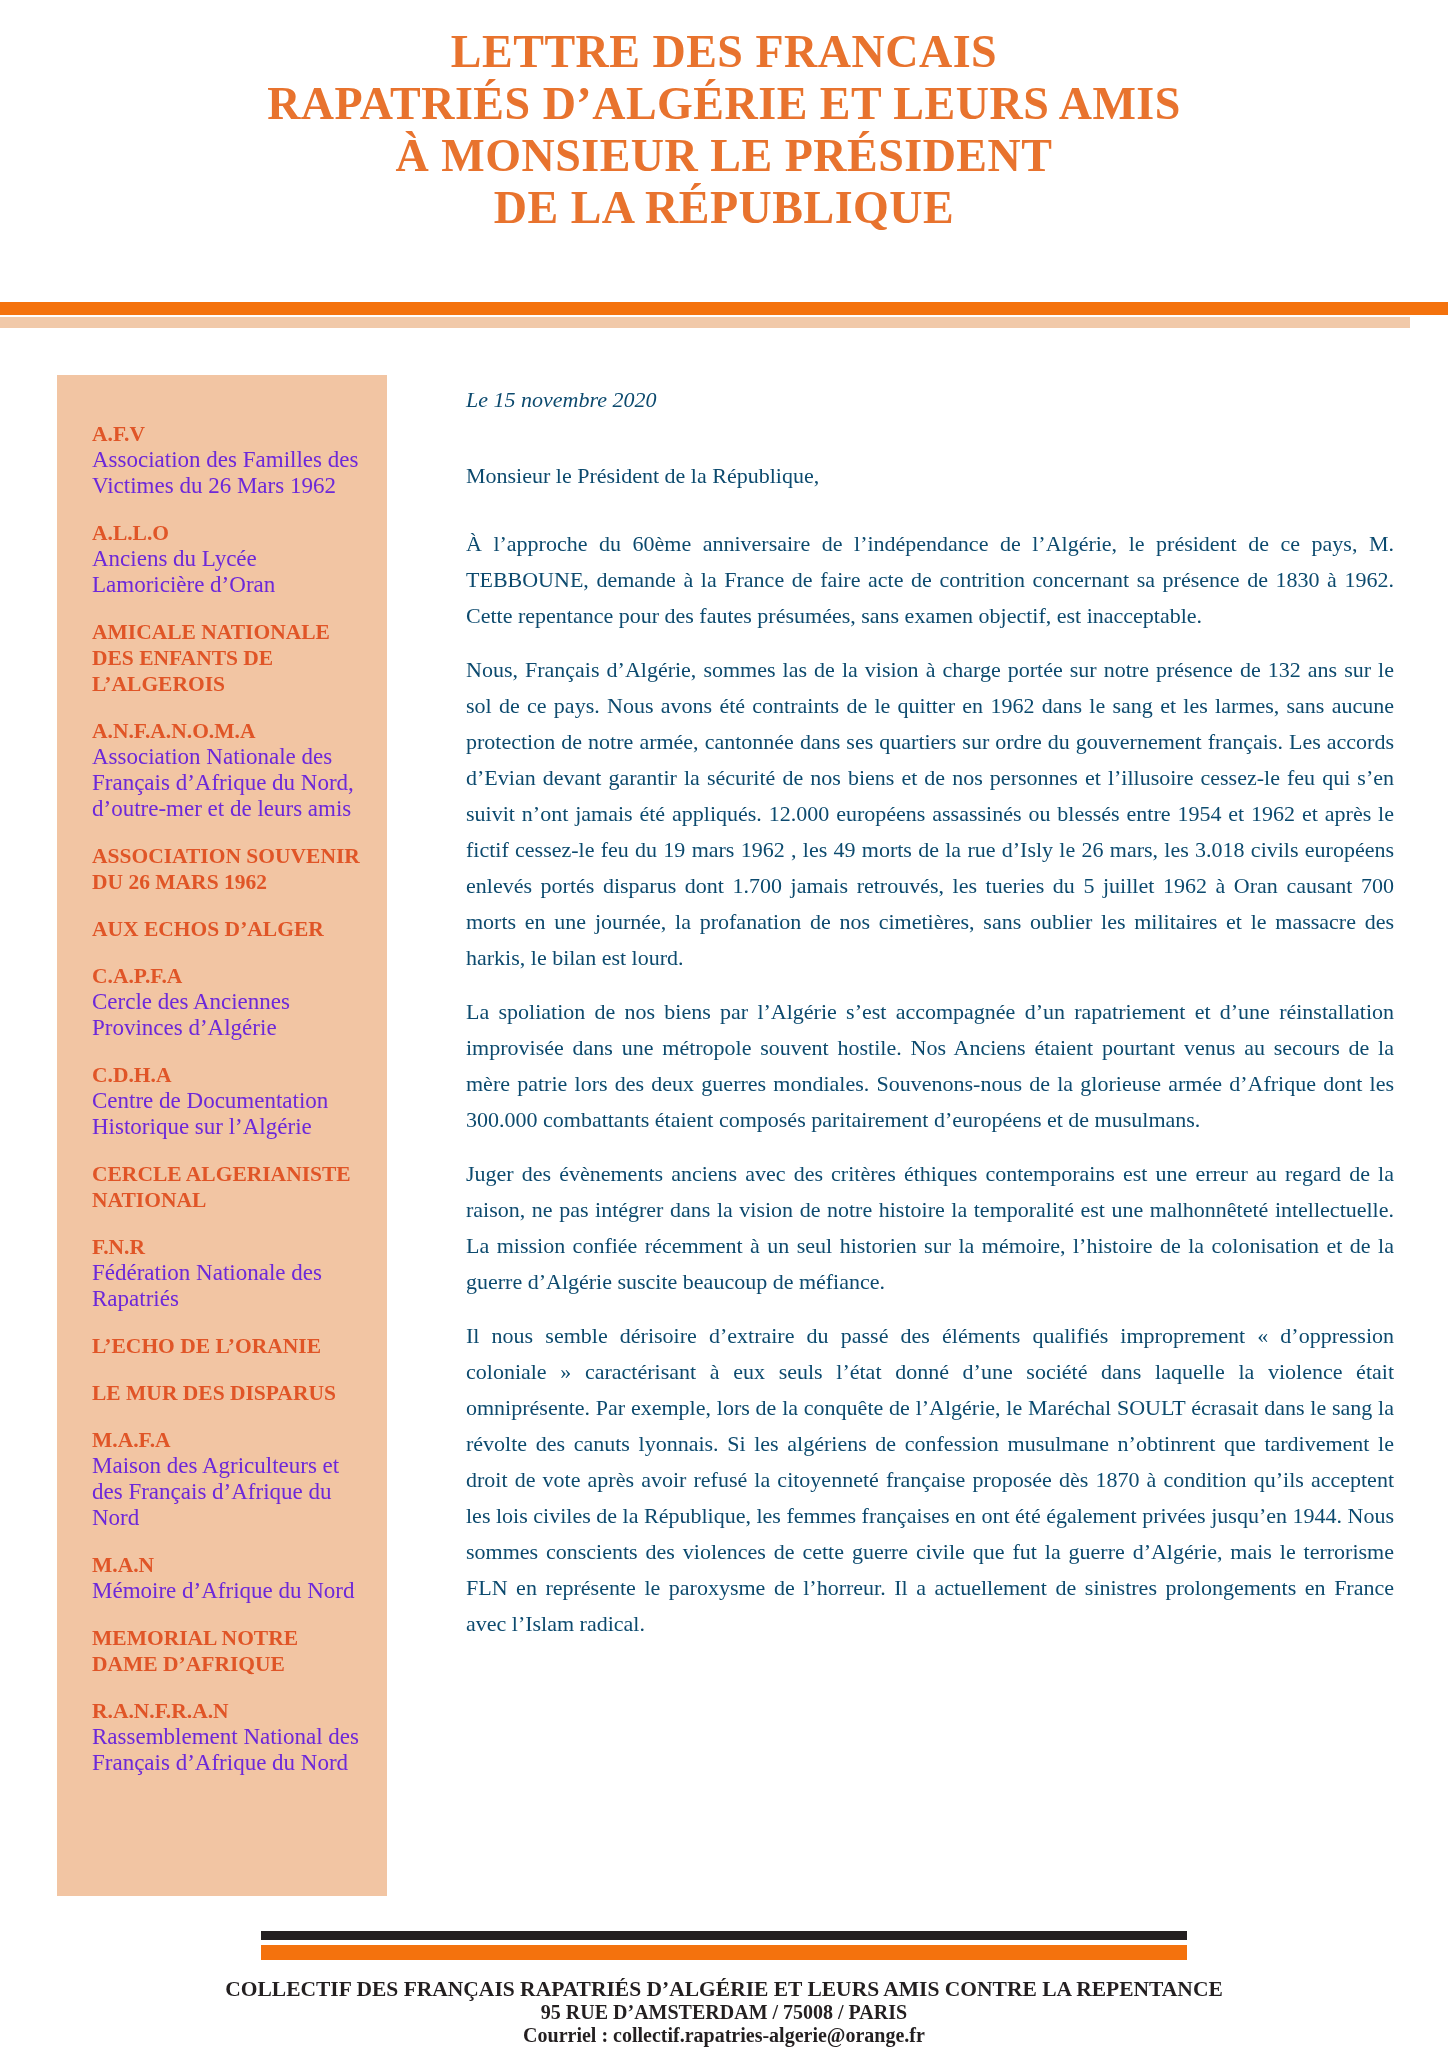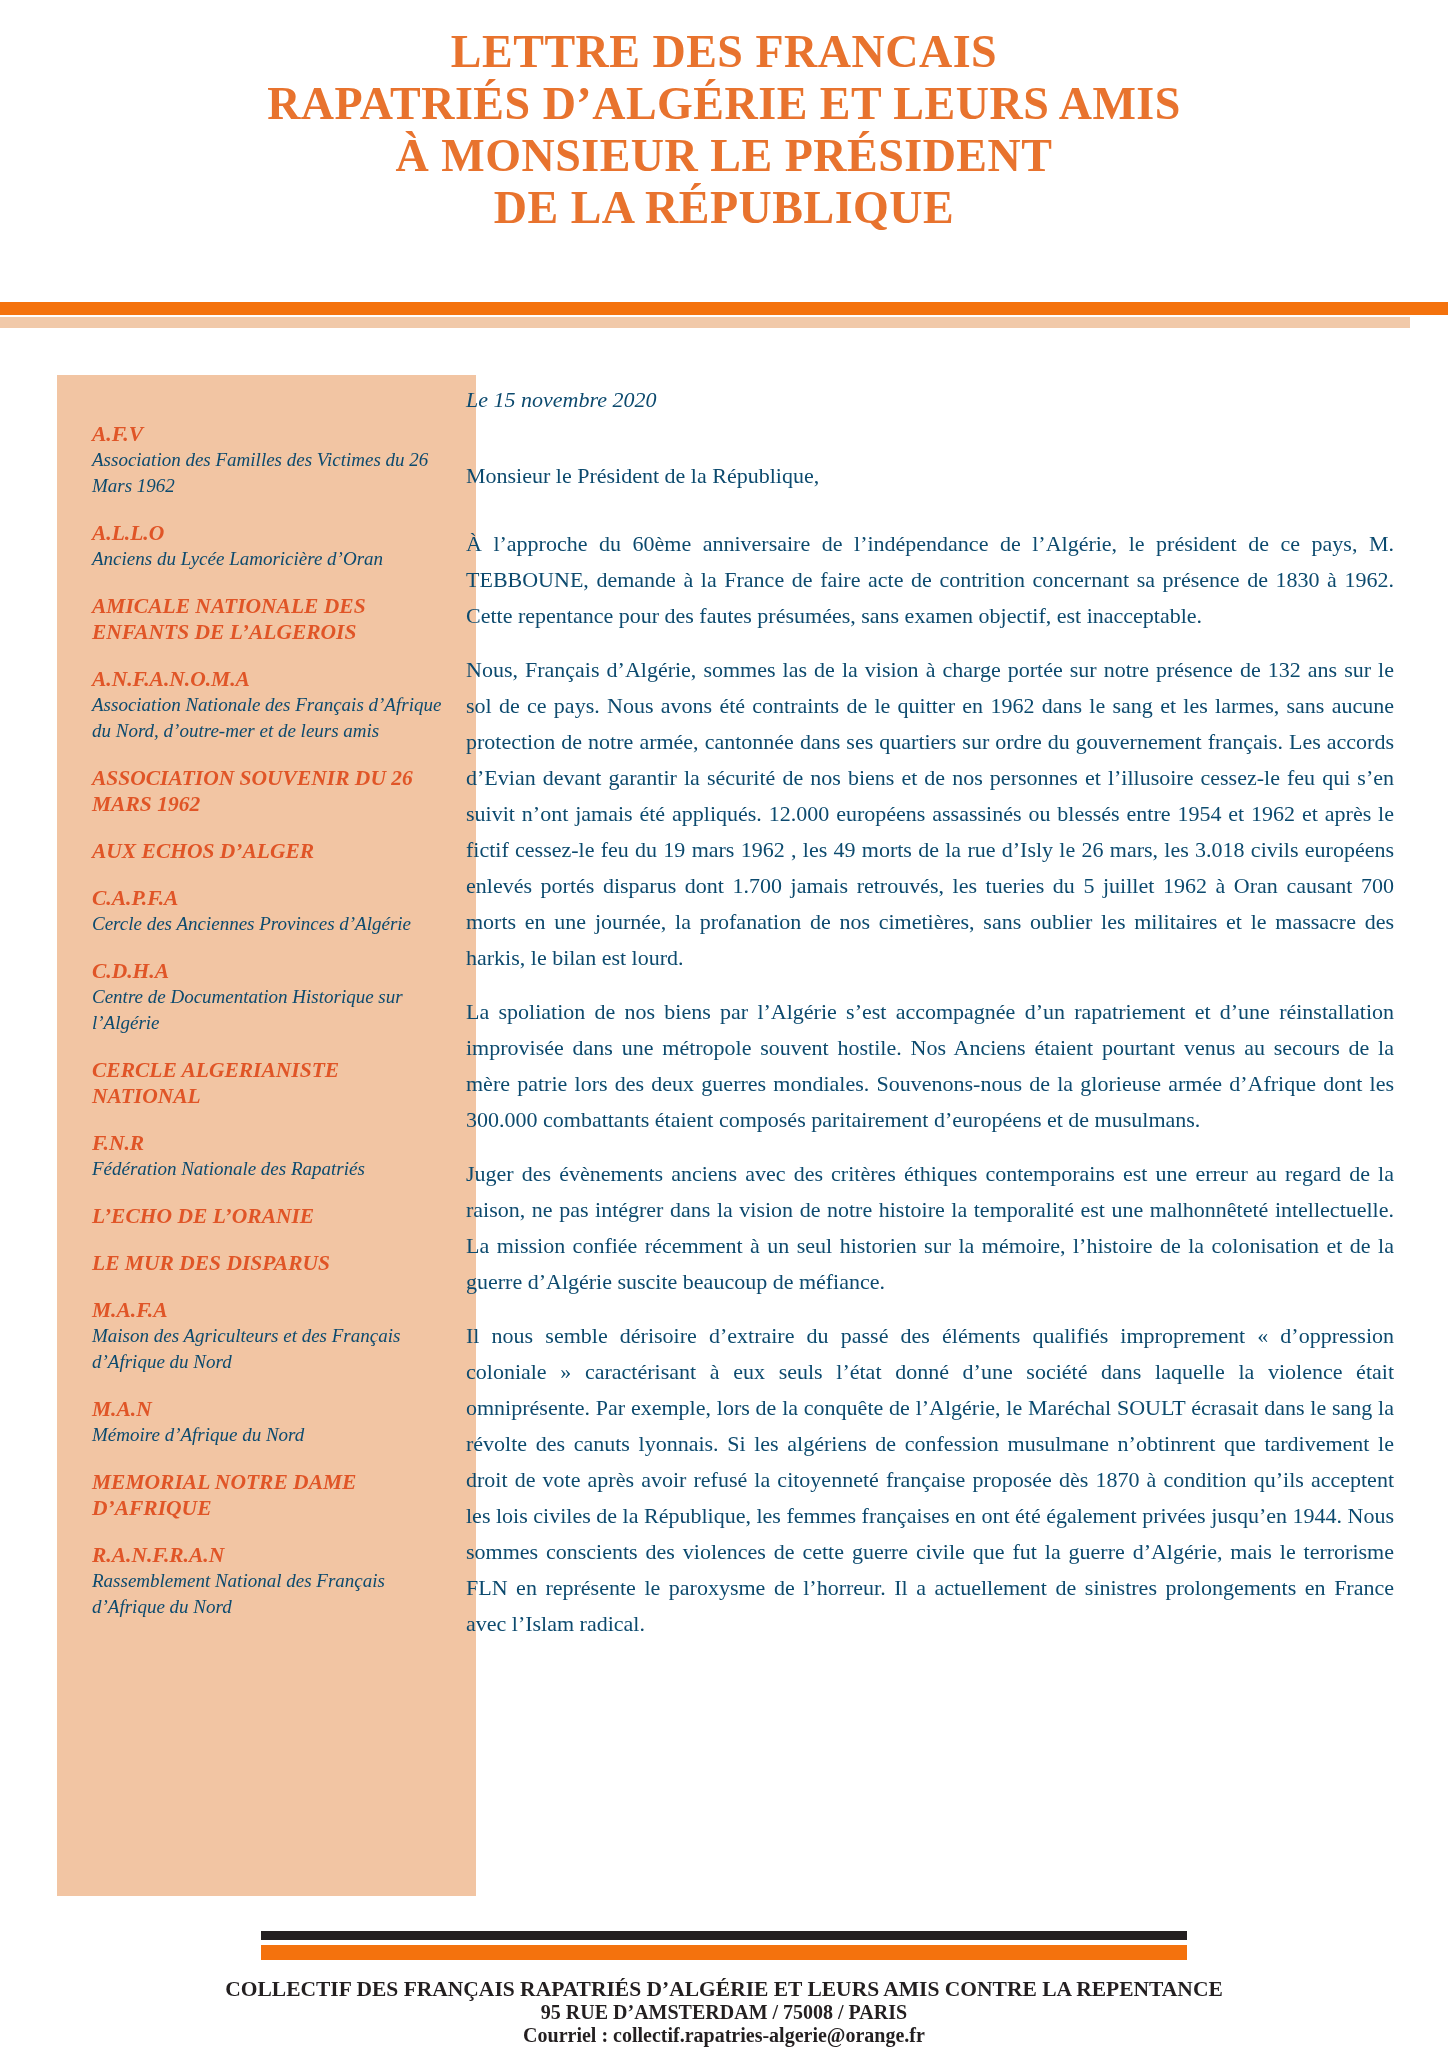--- a/index.html
+++ b/index.html
@@ -27,36 +27,35 @@
 
   
   .rule { position: absolute; left: 0; }
   .rule-orange { top: 302px; width: 1448px; height: 13px; background: #f4720d; }
   .rule-peach  { top: 317px; width: 1410px; height: 11px; background: #f1c9a9; }
 
   
   .sidebar {
     position: absolute;
     left: 57px; top: 375px;
-    width: 419px; min-height: 1521px;
+    width: 330px; min-height: 1521px;
     background: #f2c5a3;
     box-sizing: border-box;
     padding: 46px 24px 40px 35px;
-    font-style: italic;
   }
   .assoc { margin-bottom: 21px; }
   .assoc-acronym {
     color: #e05527;
     font-weight: bold;
     font-size: 21.5px;
     line-height: 26px;
   }
   .assoc-name {
-    color: #0c4a6e;
-    font-size: 19px;
+    color: #6d28d9;
+    font-size: 23px;
     line-height: 26px;
   }
 
   
   .letter {
     position: absolute;
     left: 466px; top: 382px;
     width: 928px;
     color: #0c4a6e;
     font-size: 22px;

